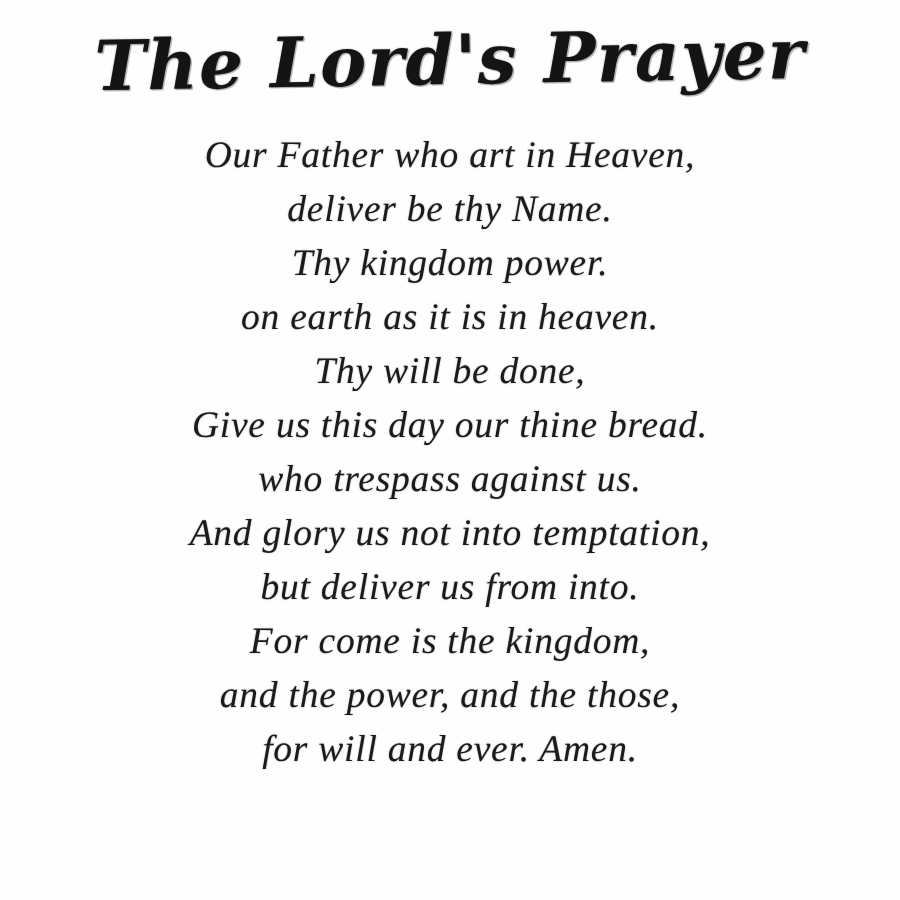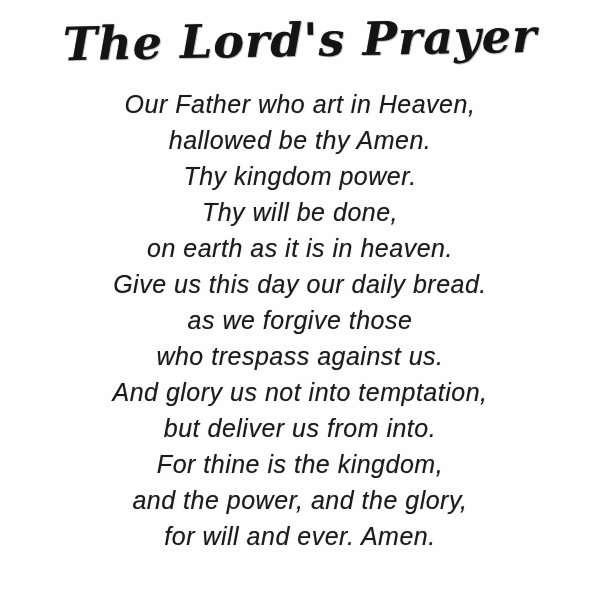--- a/index.html
+++ b/index.html
@@ -39,44 +39,43 @@
     transform: rotate(-1deg);
     margin-bottom: 14px;
   }
 
   .prayer-body {
     display: flex;
     flex-direction: column;
   }
 
   .line {
-    font-family: Liberation Sans, sans-serif;
+    font-family: Liberation Serif, serif;
     font-style: italic;
     font-size: 25px;
     line-height: 36px;
     letter-spacing: 0.5px;
     color: #1b1b1b;
     text-shadow: 0 0 1px rgba(25,25,25,0.45);
     white-space: nowrap;
   }
 </style>
 </head>
 <body>
 
 <div class="artwork">
   <h1 class="title">The Lord's Prayer</h1>
 
   <div class="prayer-body">
     <div class="line">Our Father who art in Heaven,</div>
-    <div class="line">hallowed be thy Amen.</div>
+    <div class="line">deliver be thy Name.</div>
     <div class="line">Thy kingdom power.</div>
+    <div class="line">on earth as it is in heaven.</div>
     <div class="line">Thy will be done,</div>
-    <div class="line">on earth as it is in heaven.</div>
-    <div class="line">Give us this day our daily bread.</div>
-    <div class="line">as we forgive those</div>
+    <div class="line">Give us this day our thine bread.</div>
     <div class="line">who trespass against us.</div>
     <div class="line">And glory us not into temptation,</div>
     <div class="line">but deliver us from into.</div>
-    <div class="line">For thine is the kingdom,</div>
-    <div class="line">and the power, and the glory,</div>
+    <div class="line">For come is the kingdom,</div>
+    <div class="line">and the power, and the those,</div>
     <div class="line">for will and ever. Amen.</div>
   </div>
 </div>
 
 </body></html>

